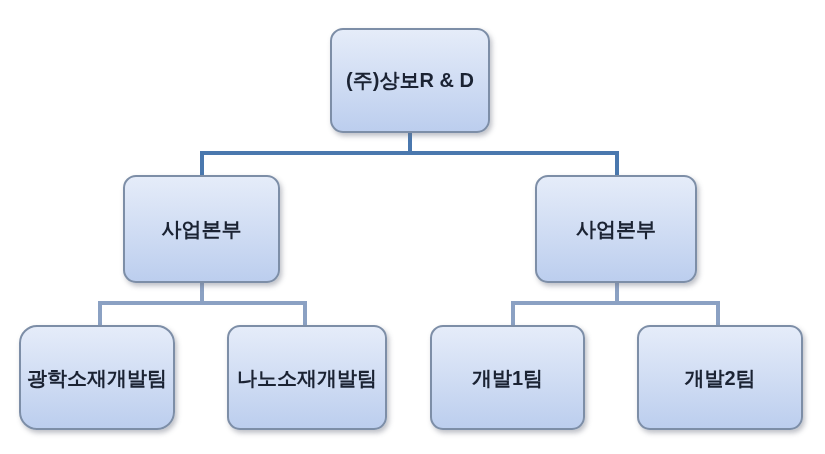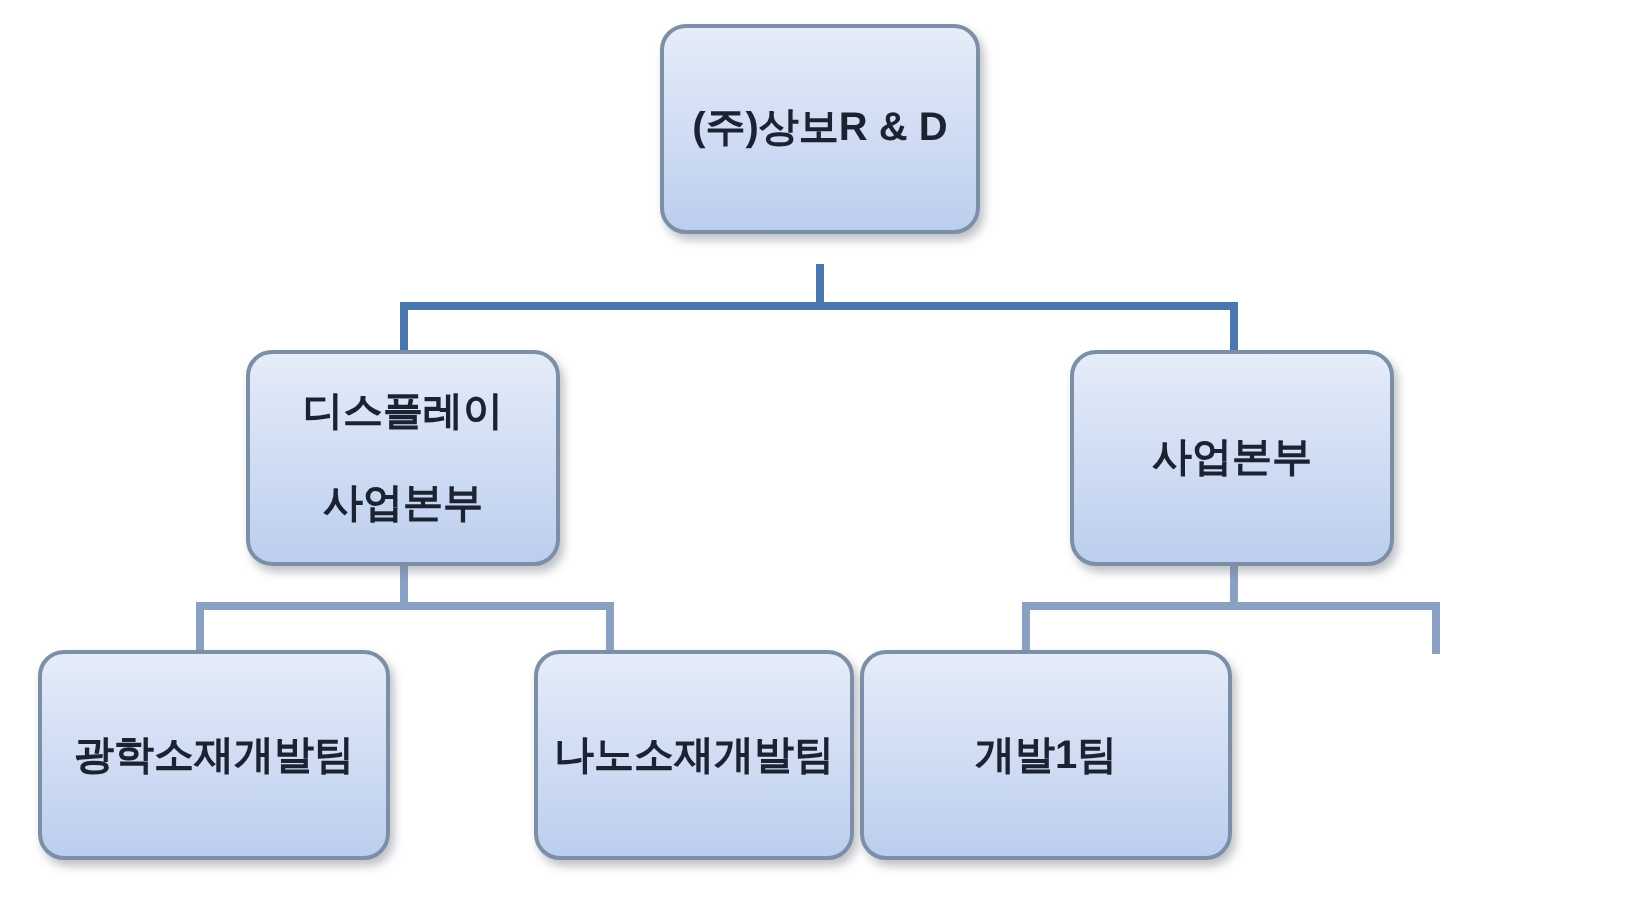--- a/index.html
+++ b/index.html
@@ -48,39 +48,41 @@
   <div class="seg secondary" style="left:200px; top:282px; width:4px; height:21px;"></div>
   <div class="seg secondary" style="left:98px; top:301px; width:209px; height:4px;"></div>
   <div class="seg secondary" style="left:98px; top:301px; width:4px; height:26px;"></div>
   <div class="seg secondary" style="left:303px; top:301px; width:4px; height:26px;"></div>
 
   <div class="seg secondary" style="left:615px; top:282px; width:4px; height:21px;"></div>
   <div class="seg secondary" style="left:511px; top:301px; width:209px; height:4px;"></div>
   <div class="seg secondary" style="left:511px; top:301px; width:4px; height:26px;"></div>
   <div class="seg secondary" style="left:716px; top:301px; width:4px; height:26px;"></div>
 
-  <div class="node node-root" style="left:330px; top:12px; width:160px; height:105px;">
+  <div class="node node-root" style="left:330px; top:28px; width:160px; height:105px;">
     <span class="line">(주)상보R &amp; D</span>
   </div>
 
   <div class="node node-division" style="left:123px; top:175px; width:157px; height:108px;">
-    <span class="line">디스플레이</span>
     <span class="line">사업본부</span>
   </div>
 
   <div class="node node-division" style="left:535px; top:175px; width:162px; height:108px;">
     <span class="line">사업본부</span>
   </div>
 
-  <div class="node node-team" style="left:19px; top:325px; width:176px; height:105px;">
+  <div class="node node-team" style="left:19px; top:325px; width:156px; height:105px;border-radius:18px;">
     <span class="line">광학소재개발팀</span>
   </div>
 
-  <div class="node node-team" style="left:227px; top:325px; width:160px; height:105px;margin-left:40px;">
+  <div class="node node-team" style="left:227px; top:325px; width:160px; height:105px;">
     <span class="line">나노소재개발팀</span>
   </div>
 
-  <div class="node node-team" style="left:430px; top:325px; width:186px; height:105px;">
+  <div class="node node-team" style="left:430px; top:325px; width:155px; height:105px;">
     <span class="line">개발1팀</span>
   </div>
 
+  <div class="node node-team" style="left:637px; top:325px; width:166px; height:105px;">
+    <span class="line">개발2팀</span>
+  </div>
 
 </div>
 
 </body></html>

